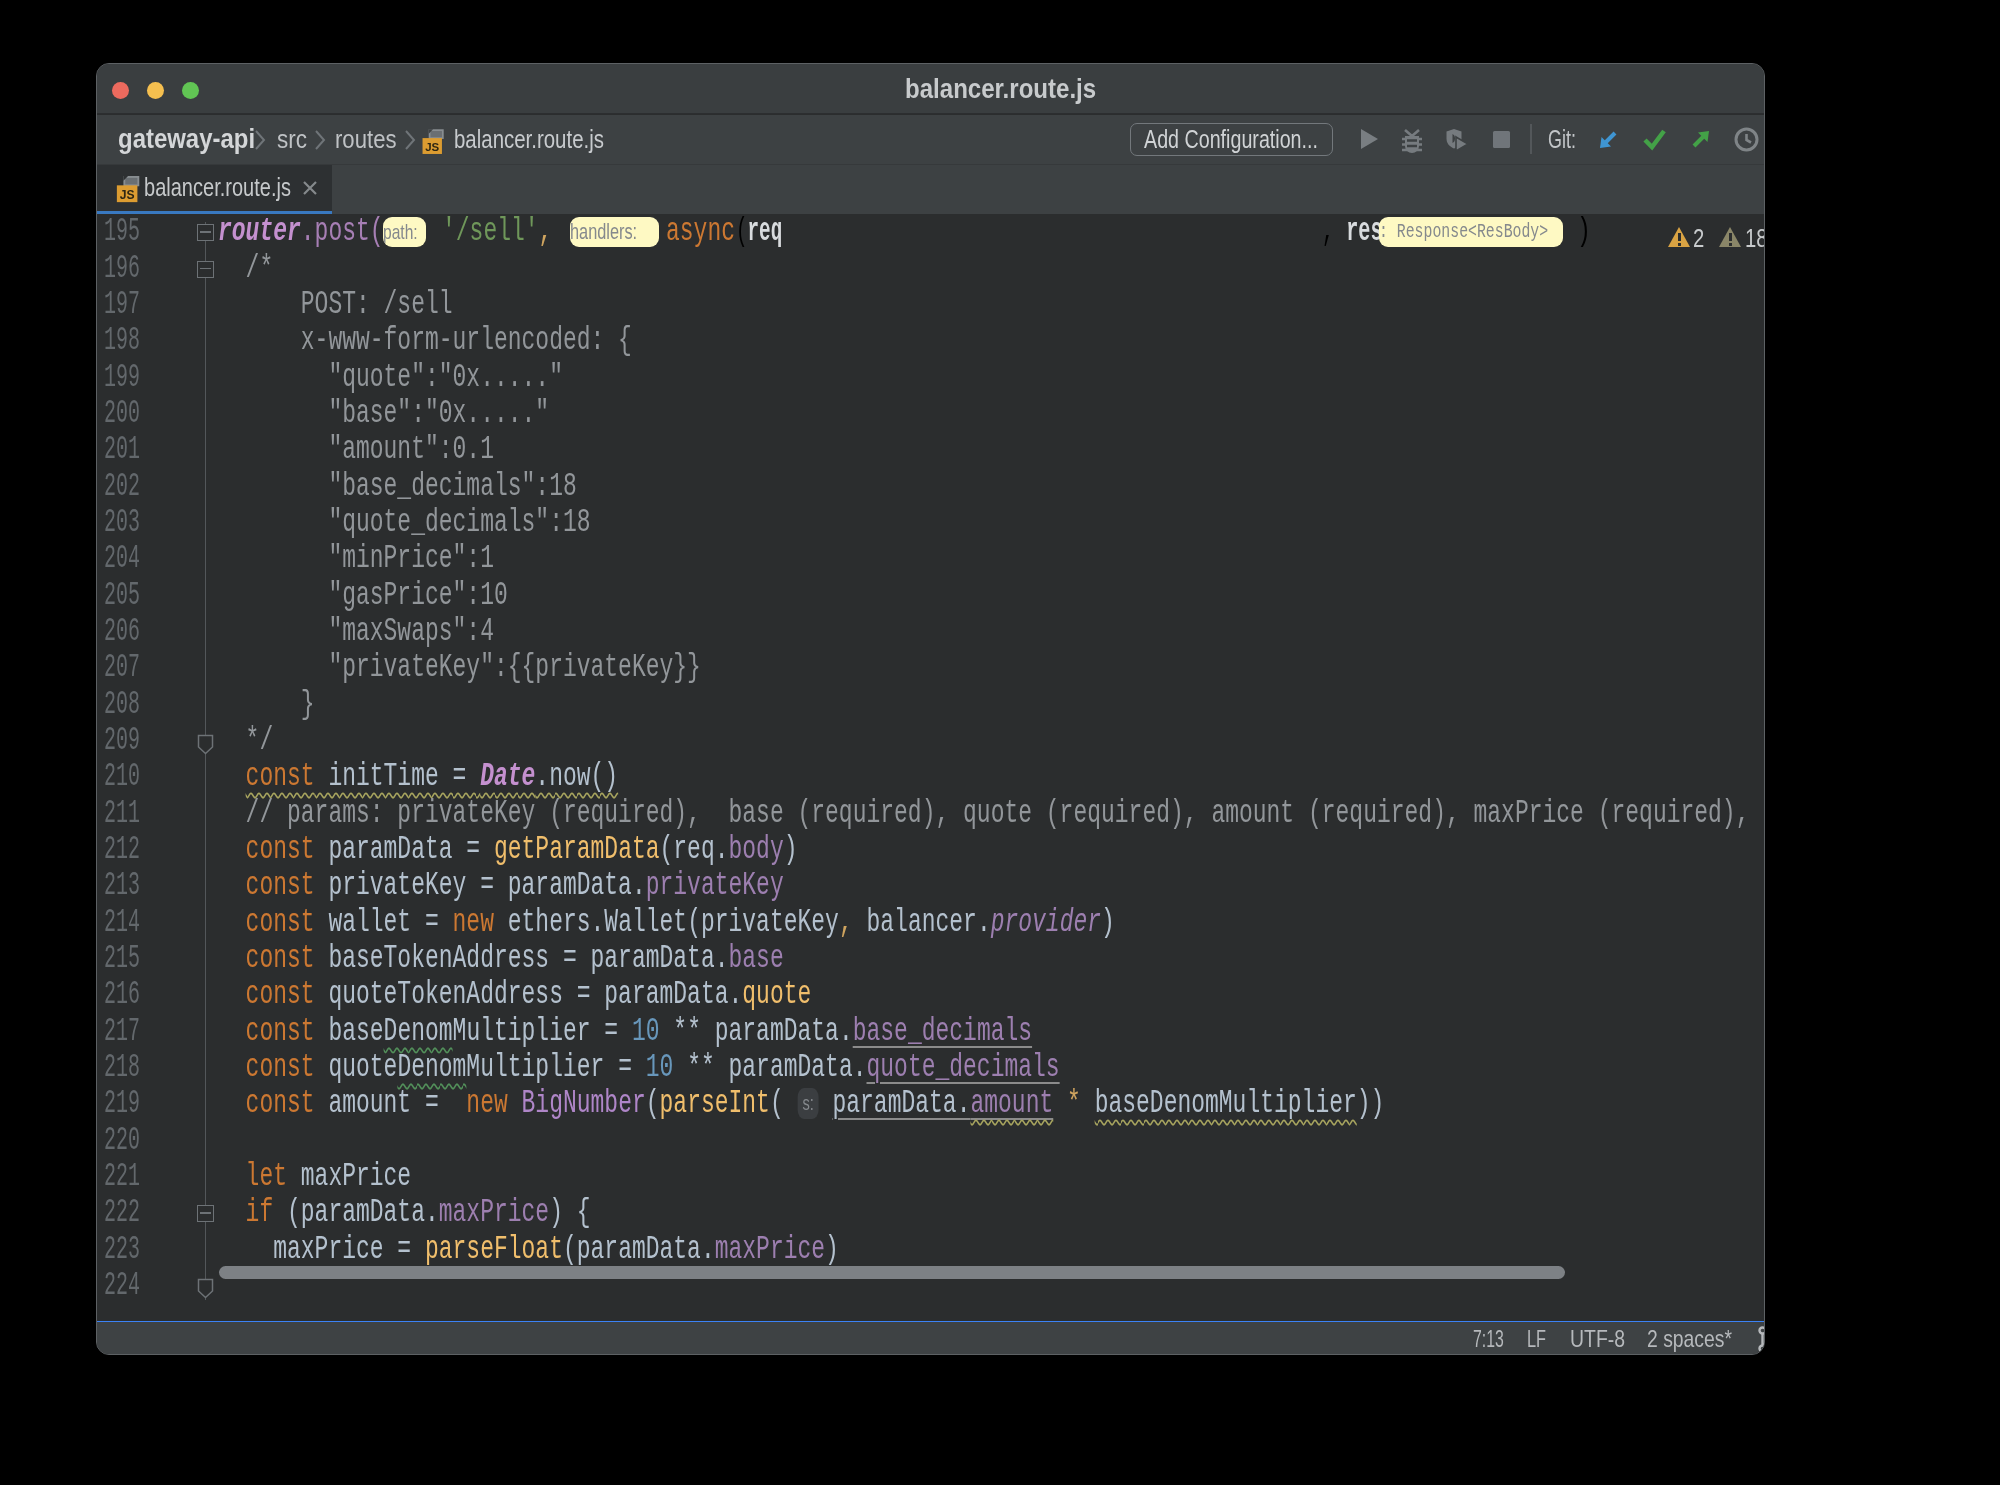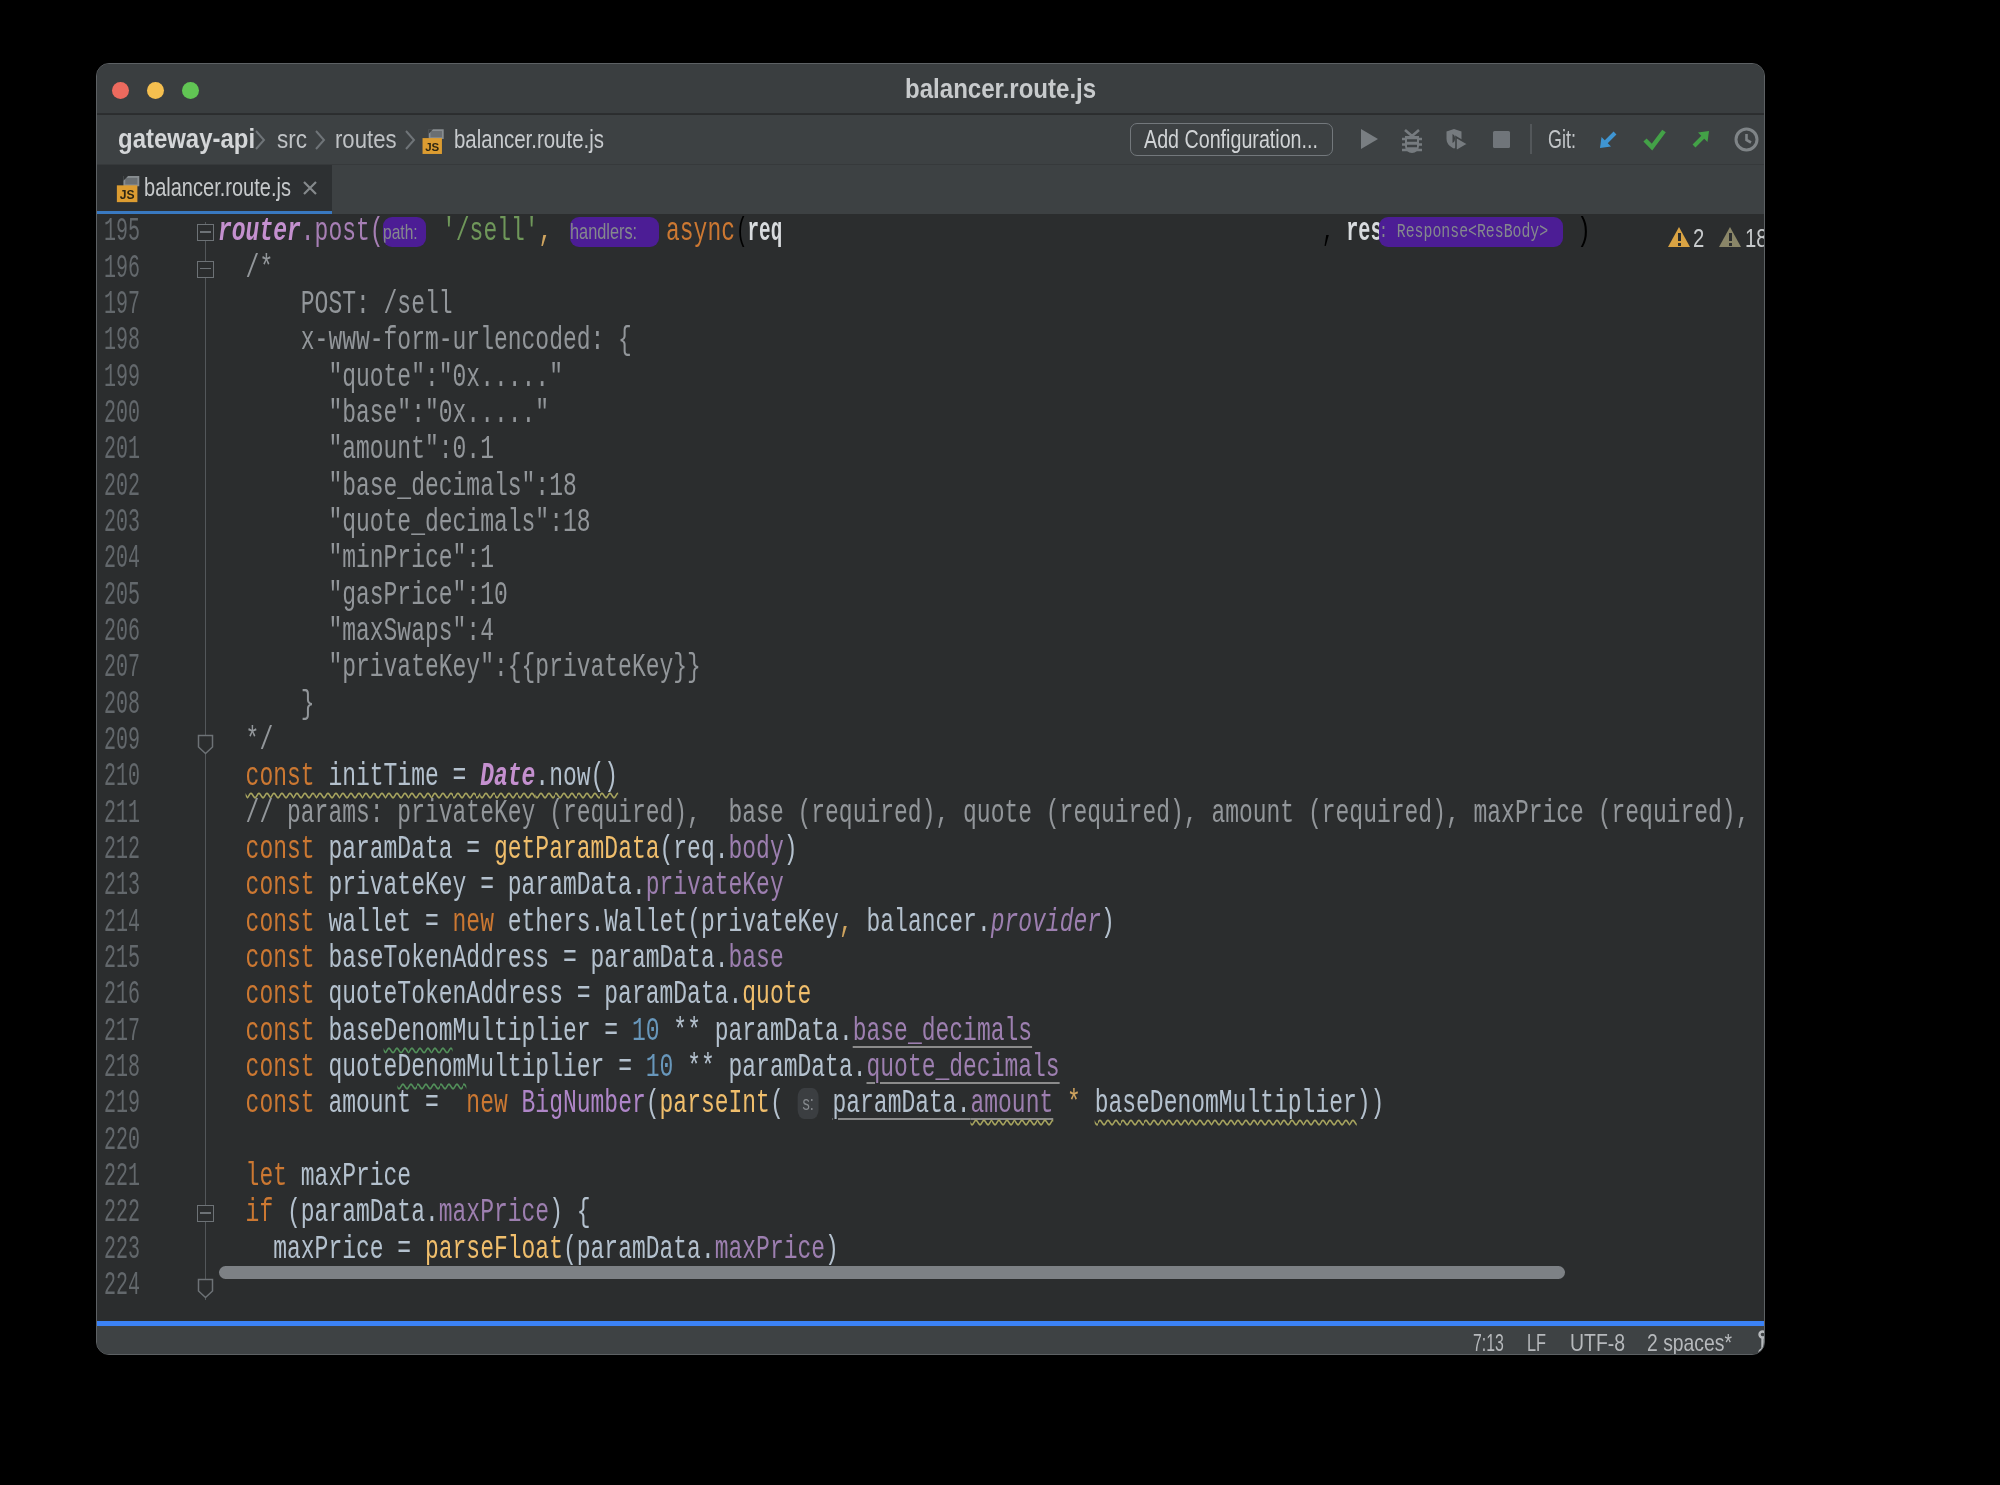--- a/index.html
+++ b/index.html
@@ -10,33 +10,33 @@
     font-family:"Liberation Sans", sans-serif;
   }
   .titlebar { position:absolute; left:0; top:0; width:100%; height:50px; background:#3a3e40; border-bottom:1px solid #2c2e30; }
   .tl { position:absolute; top:18px; width:17px; height:17px; border-radius:50%; }
   .title { position:absolute; top:0; left:808px; height:50px; line-height:50px; color:#c7cacc; font-size:28px; font-weight:bold; white-space:pre; transform:scaleX(0.859); transform-origin:0 50%; }
   .navbar { position:absolute; left:0; top:51px; width:100%; height:49px; background:#3d4143; }
   .tabbar { position:absolute; left:0; top:100px; width:100%; height:50px; background:#3d4143; border-top:1px solid #36393b; }
   .tab { position:absolute; left:0; top:0; width:235px; height:45.5px; background:#2d3032; }
   .tabline { position:absolute; left:0; top:45.5px; width:235px; height:4.5px; background:#3979c1; }
   .editor { position:absolute; left:0; top:150px; width:100%; height:1105px; background:#2b2d2e; overflow:hidden; }
-  .statusbar { position:absolute; left:0; top:1257px; width:100%; height:35px; background:#3e4244; border-top:5px solid #3b82f6; }
+  .statusbar { position:absolute; left:0; top:1257px; width:100%; height:35px; background:#3e4244; border-top:1px solid #3b82f6; }
 
   
   .ln { position:absolute; left:120.5px; white-space:pre; font-family:"Liberation Mono", monospace;
         font-size:33px; line-height:36.33px; height:36.33px; color:#b4c1ce;
         transform:scaleX(0.6967); transform-origin:0 0; }
   .gn { position:absolute; left:0px; width:71px; text-align:right; white-space:pre; font-family:"Liberation Mono", monospace;
         font-size:33px; line-height:36.33px; height:36.33px; color:#63686c;
         transform:scaleX(0.6058); transform-origin:0 0; }
   .seg { position:absolute; top:0; white-space:pre; font-family:"Liberation Mono", monospace;
         font-size:33px; line-height:36.33px; height:36.33px;
         transform:scaleX(0.6967); transform-origin:0 0; }
-  .chip { position:absolute; top:3px; height:30px; background:#4c1d95; border-radius:9px;
+  .chip { position:absolute; top:3px; height:30px; background:#fef9c3; border-radius:9px;
         color:#85898d; overflow:hidden; text-align:center; font-family:"Liberation Mono", monospace;
         line-height:30px; }
   .chip>span { display:inline-block; transform:scaleX(0.7419); transform-origin:0 50%; white-space:pre; }
   .kw { color:#cc7832; }
   .str { color:#6f975a; }
   .num { color:#6897bb; }
   .prop { color:#9d7fb0; }
   .fn { color:#f0be6c; }
   .cmt { color:#92969a; }
   .pur { color:#a77fb5; }

